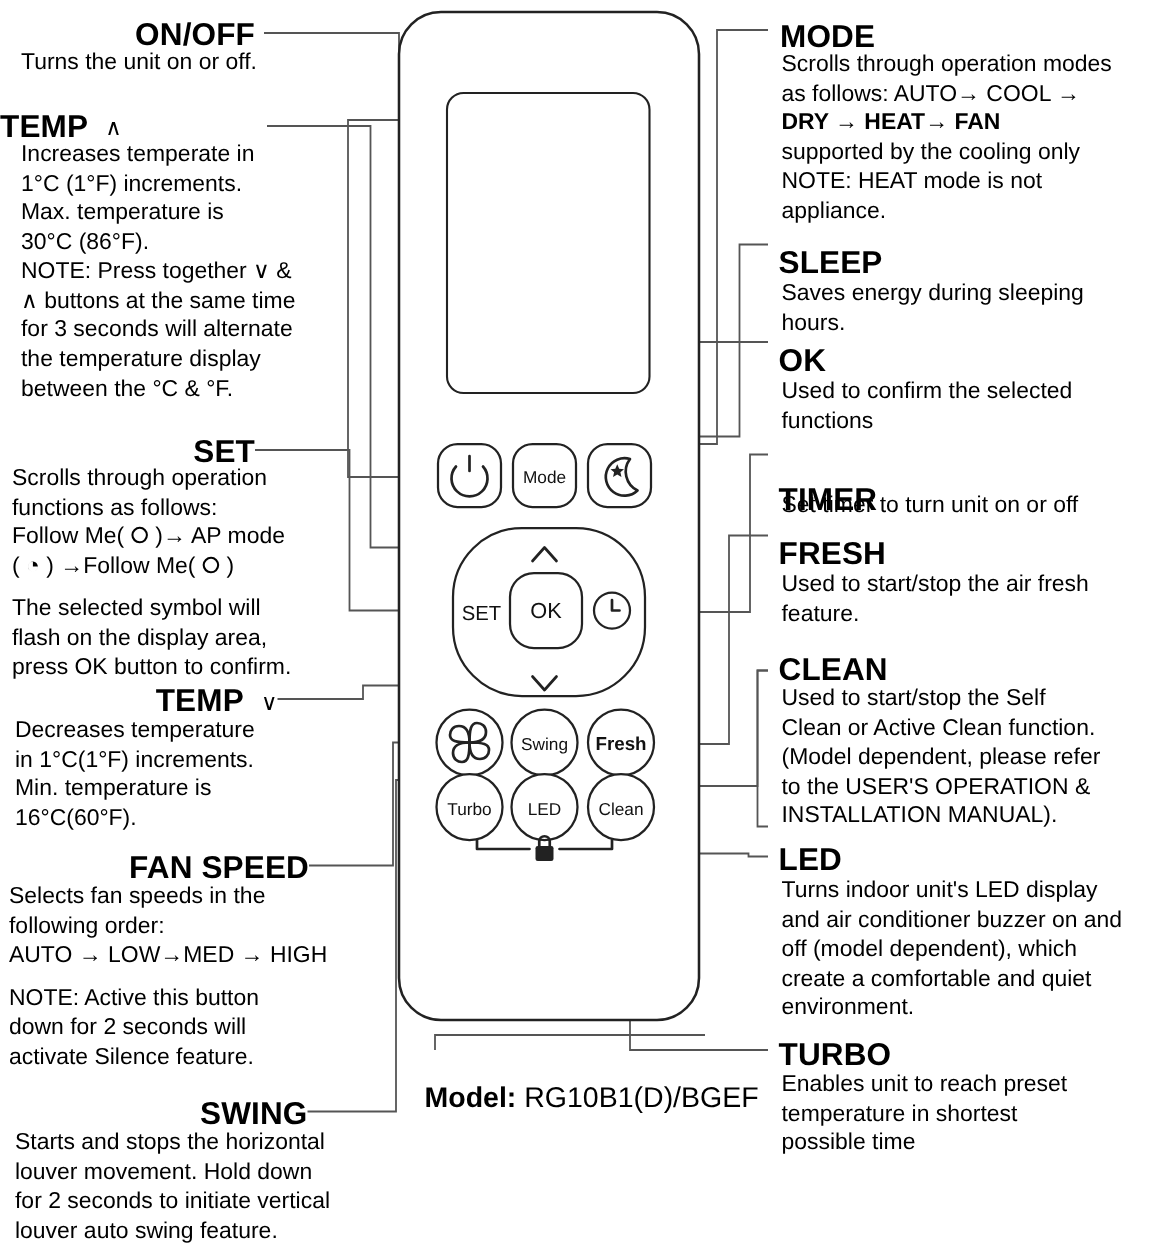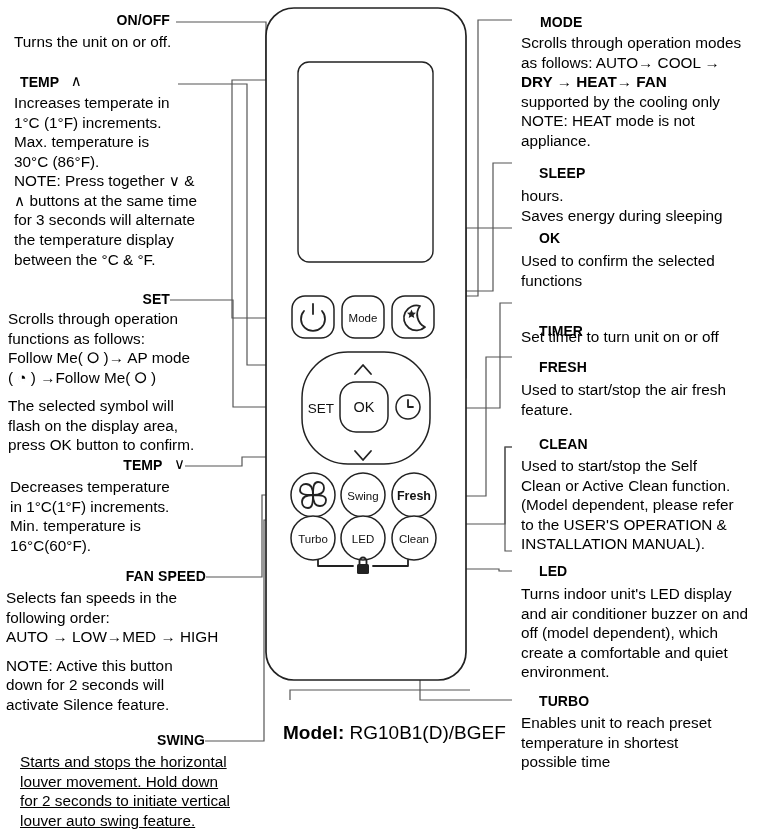--- a/index.html
+++ b/index.html
@@ -13,24 +13,23 @@
     font-family: "Liberation Sans", sans-serif;
     color: #000;
     overflow: hidden;
   }
   #stage { position: absolute; inset: 0; }
 
   
   .blk { position: absolute; }
   .ttl {
     font-weight: bold;
-    font-size: 14px;
+    font-size: 21px;
     letter-spacing: .1px;
     white-space: nowrap;
-    margin-left: 20px;
   }
   .ttl.l { text-align: right; }
   .body {
     font-size: 15.3px;
     line-height: 1.28;
   }
   .body p { margin: 0; }
   .body .gap { height: 9px; }
   .b { font-weight: bold; }
 
@@ -220,21 +219,21 @@
     <p>AUTO  → LOW→MED → HIGH</p>
     <div class="gap"></div>
     <p>NOTE: Active this button</p>
     <p>down for 2 seconds will</p>
     <p>activate Silence feature.</p>
   </div>
 
   <div class="blk" style="left:0; top:731px; width:205px; text-align:right;">
     <span class="ttl">SWING</span>
   </div>
-  <div class="blk body" style="left:20px; top:752px; width:256px;text-decoration:underline;">
+  <div class="blk body" style="left:10px; top:752px; width:256px;">
     <p>Starts and stops the horizontal</p>
     <p>louver movement. Hold down</p>
     <p>for 2 seconds to initiate vertical</p>
     <p>louver auto swing feature.</p>
   </div>
 
   <div class="blk" style="left:520px; top:13px;">
     <span class="ttl">MODE</span>
   </div>
   <div class="blk body" style="left:521px; top:33px; width:248px;">
@@ -243,22 +242,22 @@
     <p class="b">DRY →  HEAT→ FAN</p>
     <p>supported by the cooling only</p>
     <p>NOTE: HEAT mode is not</p>
     <p>appliance.</p>
   </div>
 
   <div class="blk" style="left:519px; top:164px;">
     <span class="ttl">SLEEP</span>
   </div>
   <div class="blk body" style="left:521px; top:186px; width:248px;">
+    <p>Saves energy during sleeping</p>
     <p>hours.</p>
-    <p>Saves energy during sleeping</p>
   </div>
 
   <div class="blk" style="left:519px; top:229px;">
     <span class="ttl">OK</span>
   </div>
   <div class="blk body" style="left:521px; top:251px; width:248px;">
     <p>Used to confirm the selected</p>
     <p>functions</p>
   </div>
 

